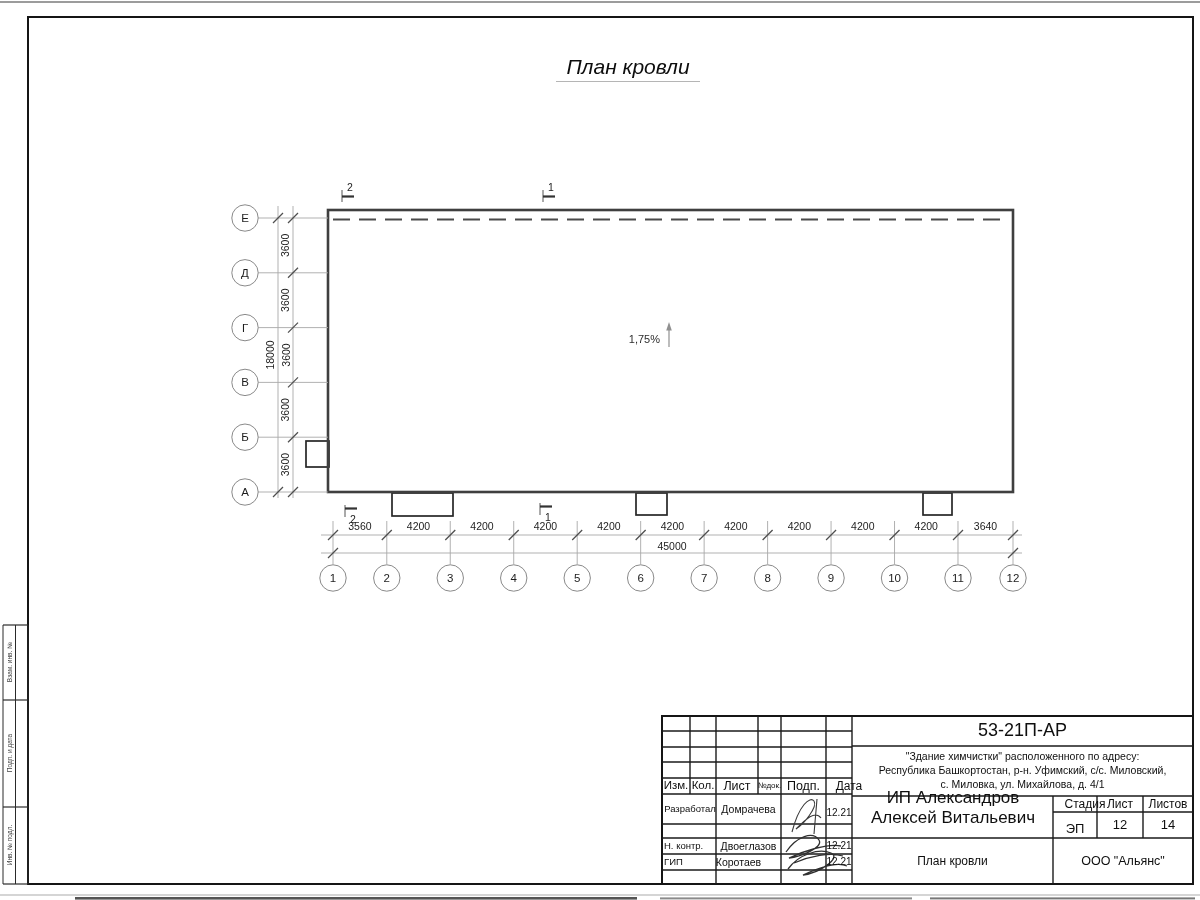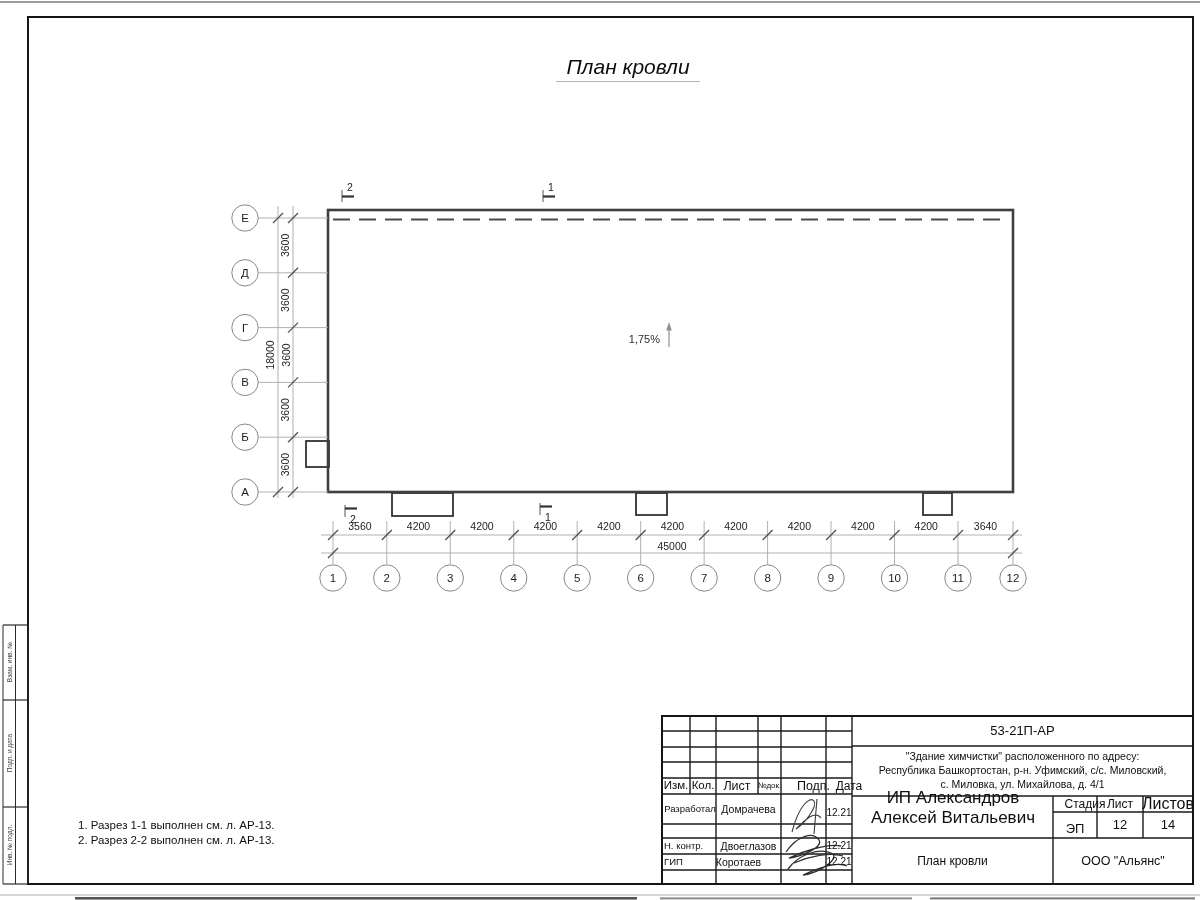--- a/index.html
+++ b/index.html
@@ -203,61 +203,57 @@
         <path d="M788 869 C799 854 819 848 831 853 C842 858 819 873 803 875 C818 868 837 861 847 866 M794 863 C810 856 830 852 843 856" fill="none" stroke="#303030" stroke-width="1.3"></path>
       </g>
     </svg>
 
   <div class="sheet-title">
     <span>План кровли</span>
   </div>
 
   <div class="slope">1,75%</div>
 
-  <div class="notes">
-    <div>1. Разрез 1-1 выполнен см. л. АР-13.</div>
-    <div>2. Разрез 2-2 выполнен см. л. АР-13.</div>
-  </div>
 
   <div class="vlabel" style="left:9px;top:662px;">Взам. инв. №</div>
   <div class="vlabel" style="left:9px;top:753px;">Подп. и дата</div>
   <div class="vlabel" style="left:9px;top:845px;">Инв. № подл.</div>
 
-  <div class="cell" style="left:852px;top:716px;width:341px;height:30px;font-size:13px;">53-21П-АР</div>
+  <div class="cell" style="left:852px;top:716px;width:341px;height:30px;font-size:18px;">53-21П-АР</div>
 
   <div class="cell addr" style="left:857px;top:747px;width:331px;height:48px;font-size:10.5px;">
     <div>"Здание химчистки" расположенного по адресу:</div>
     <div>Республика Башкортостан, р-н. Уфимский, с/с. Миловский,</div>
     <div>с. Миловка, ул. Михайлова, д. 4/1</div>
   </div>
 
   <div class="cell" style="left:662px;top:778px;width:28px;height:16px;font-size:11.5px;text-align:center;">Изм.</div>
   <div class="cell" style="left:690px;top:778px;width:26px;height:16px;font-size:11.5px;">Кол.</div>
   <div class="cell" style="left:716px;top:778px;width:42px;height:16px;font-size:12.5px;">Лист</div>
   <div class="cell" style="left:758px;top:778px;width:23px;height:16px;font-size:8px;">№док.</div>
-  <div class="cell" style="left:781px;top:778px;width:45px;height:16px;font-size:12.5px;padding-left:10px;">Подп.</div>
+  <div class="cell" style="left:781px;top:778px;width:45px;height:16px;font-size:12.5px;">Подп.</div>
   <div class="cell" style="left:826px;top:778px;width:46px;height:16px;font-size:12px;">Дата</div>
 
   <div class="cell" style="left:664px;top:794px;width:52px;height:30px;font-size:9.5px;">Разработал</div>
   <div class="cell" style="left:716px;top:794px;width:65px;height:30px;font-size:10.5px;">Домрачева</div>
   <div class="cell" style="left:826px;top:802px;width:26px;height:22px;font-size:10px;">12.21</div>
 
   <div class="cell" style="left:664px;top:838px;width:44px;height:16px;font-size:9.5px;justify-content:flex-start;">Н. контр.</div>
   <div class="cell" style="left:716px;top:838px;width:65px;height:16px;font-size:10.5px;">Двоеглазов</div>
   <div class="cell" style="left:826px;top:838px;width:26px;height:16px;font-size:10px;">12.21</div>
 
   <div class="cell" style="left:664px;top:854px;width:52px;height:16px;font-size:9.5px;justify-content:flex-start;">ГИП</div>
   <div class="cell" style="left:716px;top:854px;width:45px;height:16px;font-size:10.5px;">Коротаев</div>
   <div class="cell" style="left:826px;top:854px;width:26px;height:16px;font-size:10px;">12.21</div>
 
   <div class="cell" style="left:855px;top:796px;width:196px;height:24px;font-size:17px;">ИП Александров Алексей Витальевич</div>
 
   <div class="cell" style="left:1053px;top:796px;width:64px;height:16px;font-size:12px;">Стадия</div>
   <div class="cell" style="left:1097px;top:796px;width:46px;height:16px;font-size:12px;">Лист</div>
-  <div class="cell" style="left:1143px;top:796px;width:50px;height:16px;font-size:16px;border-radius:7px;">Листов</div>
+  <div class="cell" style="left:1143px;top:796px;width:50px;height:16px;font-size:12px;border-radius:7px;">Листов</div>
 
   <div class="cell" style="left:1053px;top:812px;width:44px;height:34px;font-size:13px;">ЭП</div>
   <div class="cell" style="left:1097px;top:812px;width:46px;height:26px;font-size:13px;">12</div>
   <div class="cell" style="left:1143px;top:812px;width:50px;height:26px;font-size:13px;">14</div>
 
   <div class="cell" style="left:852px;top:838px;width:201px;height:46px;font-size:12px;">План кровли</div>
   <div class="cell" style="left:1053px;top:838px;width:140px;height:46px;font-size:12.5px;">ООО "Альянс"</div>
 </div>
 
 </body></html>

